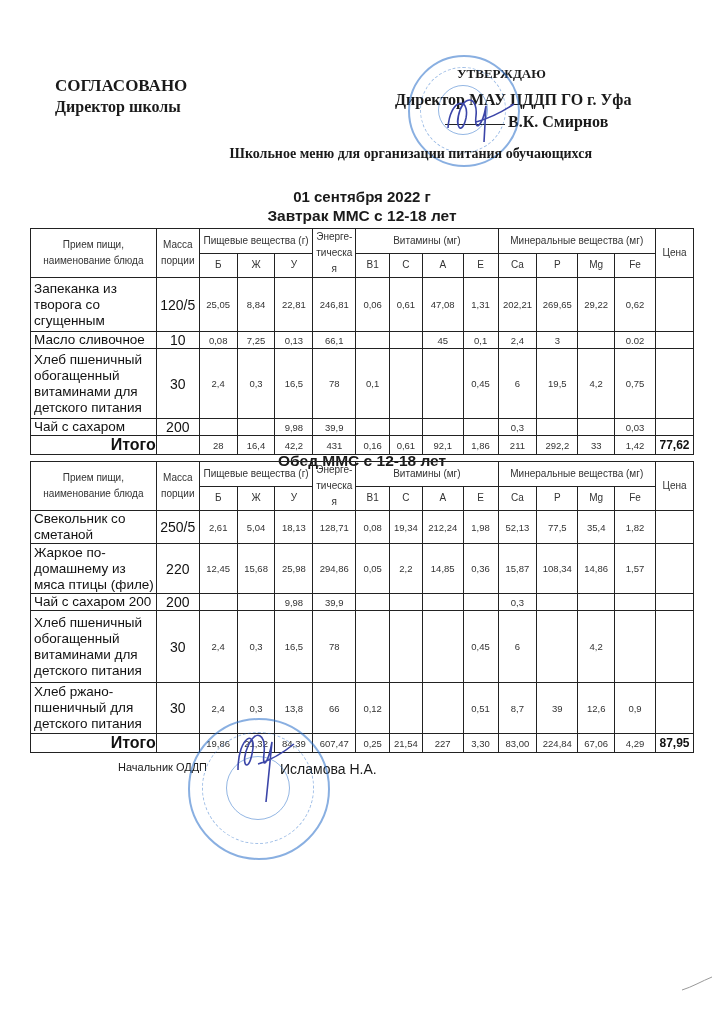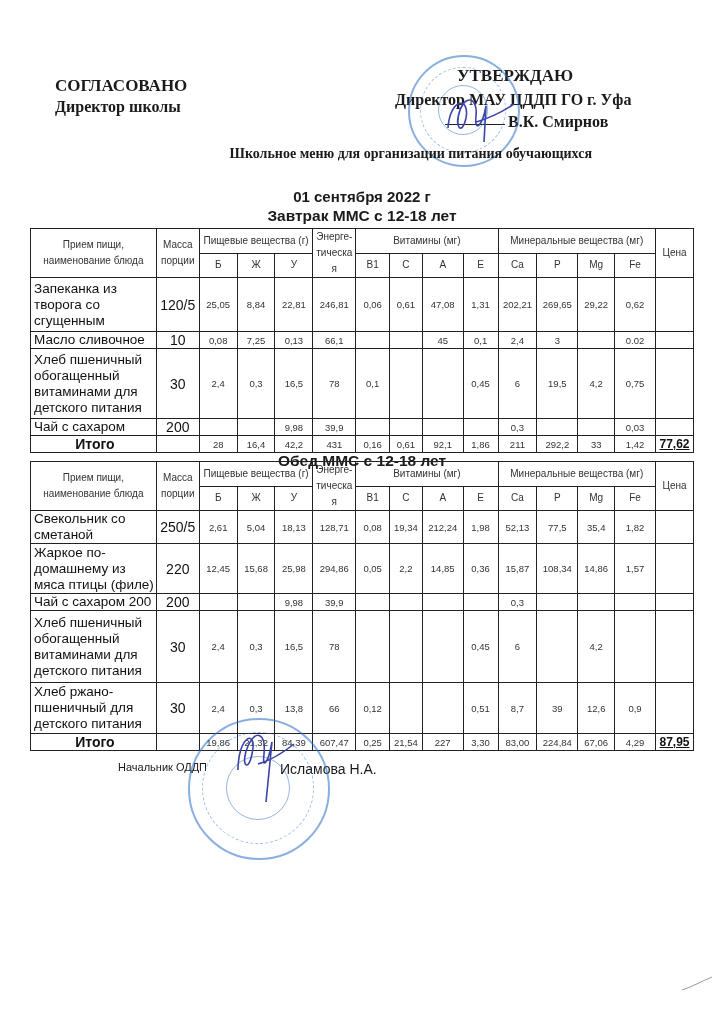--- a/index.html
+++ b/index.html
@@ -3,39 +3,39 @@
 <meta charset="utf-8">
 <style>
   html, body { margin:0; padding:0; background:#ffffff; }
   body { width:724px; height:1024px; position:relative; overflow:hidden; color:#1a1a1a; }
   .serif { font-family: "Liberation Serif", "DejaVu Serif", serif; font-weight:bold; }
   .sans { font-family: "Liberation Sans", "DejaVu Sans", sans-serif; }
   .abs { position:absolute; }
 
   .approve-left-1 { left:55px; top:76px; font-size:17px; }
   .approve-left-2 { left:55px; top:98px; font-size:16px; }
-  .approve-right-1 { left:457px; top:66px; font-size:17px; }
+  .approve-right-1 { left:457px; top:66px; font-size:13px; }
   .approve-right-2 { left:395px; top:91px; font-size:16px; }
   .approve-right-3 { left:508px; top:113px; font-size:16px; }
   .sig-line { left:445px; top:124px; width:60px; height:0; border-top:1px solid #222; }
 
   .doc-title { left:0; width:592px; text-align:right; top:146px; font-size:14px; }
   .date { left:0; width:724px; text-align:center; top:188px; font-size:15px; font-weight:bold; }
   .meal-title { left:0; width:724px; text-align:center; font-size:15.5px; font-weight:bold; }
   .meal-title.b { top:207px; }
   .meal-title.l { top:452px; }
 
   table.menu { position:absolute; left:30px; border-collapse:collapse; table-layout:fixed; font-family:"Liberation Sans","DejaVu Sans",sans-serif; }
   table.menu td, table.menu th { border:1px solid #222; padding:0; text-align:center; vertical-align:middle; font-weight:normal; overflow:hidden; }
   table.menu th { font-size:10px; line-height:16px; color:#333; }
   table.menu td { font-size:9.5px; color:#333; }
   table.menu td.name { text-align:left; font-size:13.5px; line-height:16px; padding-left:3px; color:#111; }
   table.menu td.mass { font-size:14px; color:#111; }
-  table.menu td.total-label { text-align:center; font-weight:bold; font-size:14px; padding-left:3px; color:#111; }
-  table.menu td.price { font-weight:bold; font-size:12px; color:#111;text-decoration:underline; }
+  table.menu td.total-label { text-align:right; font-weight:bold; font-size:16px; padding-left:3px; color:#111; }
+  table.menu td.price { font-weight:bold; font-size:12px; color:#111; }
   #breakfast { top:228px; width:664px; }
   #lunch { top:461px; width:664px; }
 
   .footer-role { left:118px; top:761px; font-size:11px; }
   .footer-name { left:280px; top:761px; font-size:14px; }
 
   .stamp { position:absolute; border-radius:50%; border:2px solid rgba(40,110,200,0.55); }
   .stamp-inner { position:absolute; border-radius:50%; border:1.5px dashed rgba(40,110,200,0.45); }
   .stamp-core { position:absolute; border-radius:50%; border:1.5px solid rgba(40,110,200,0.5); }
   .signature { position:absolute; }

